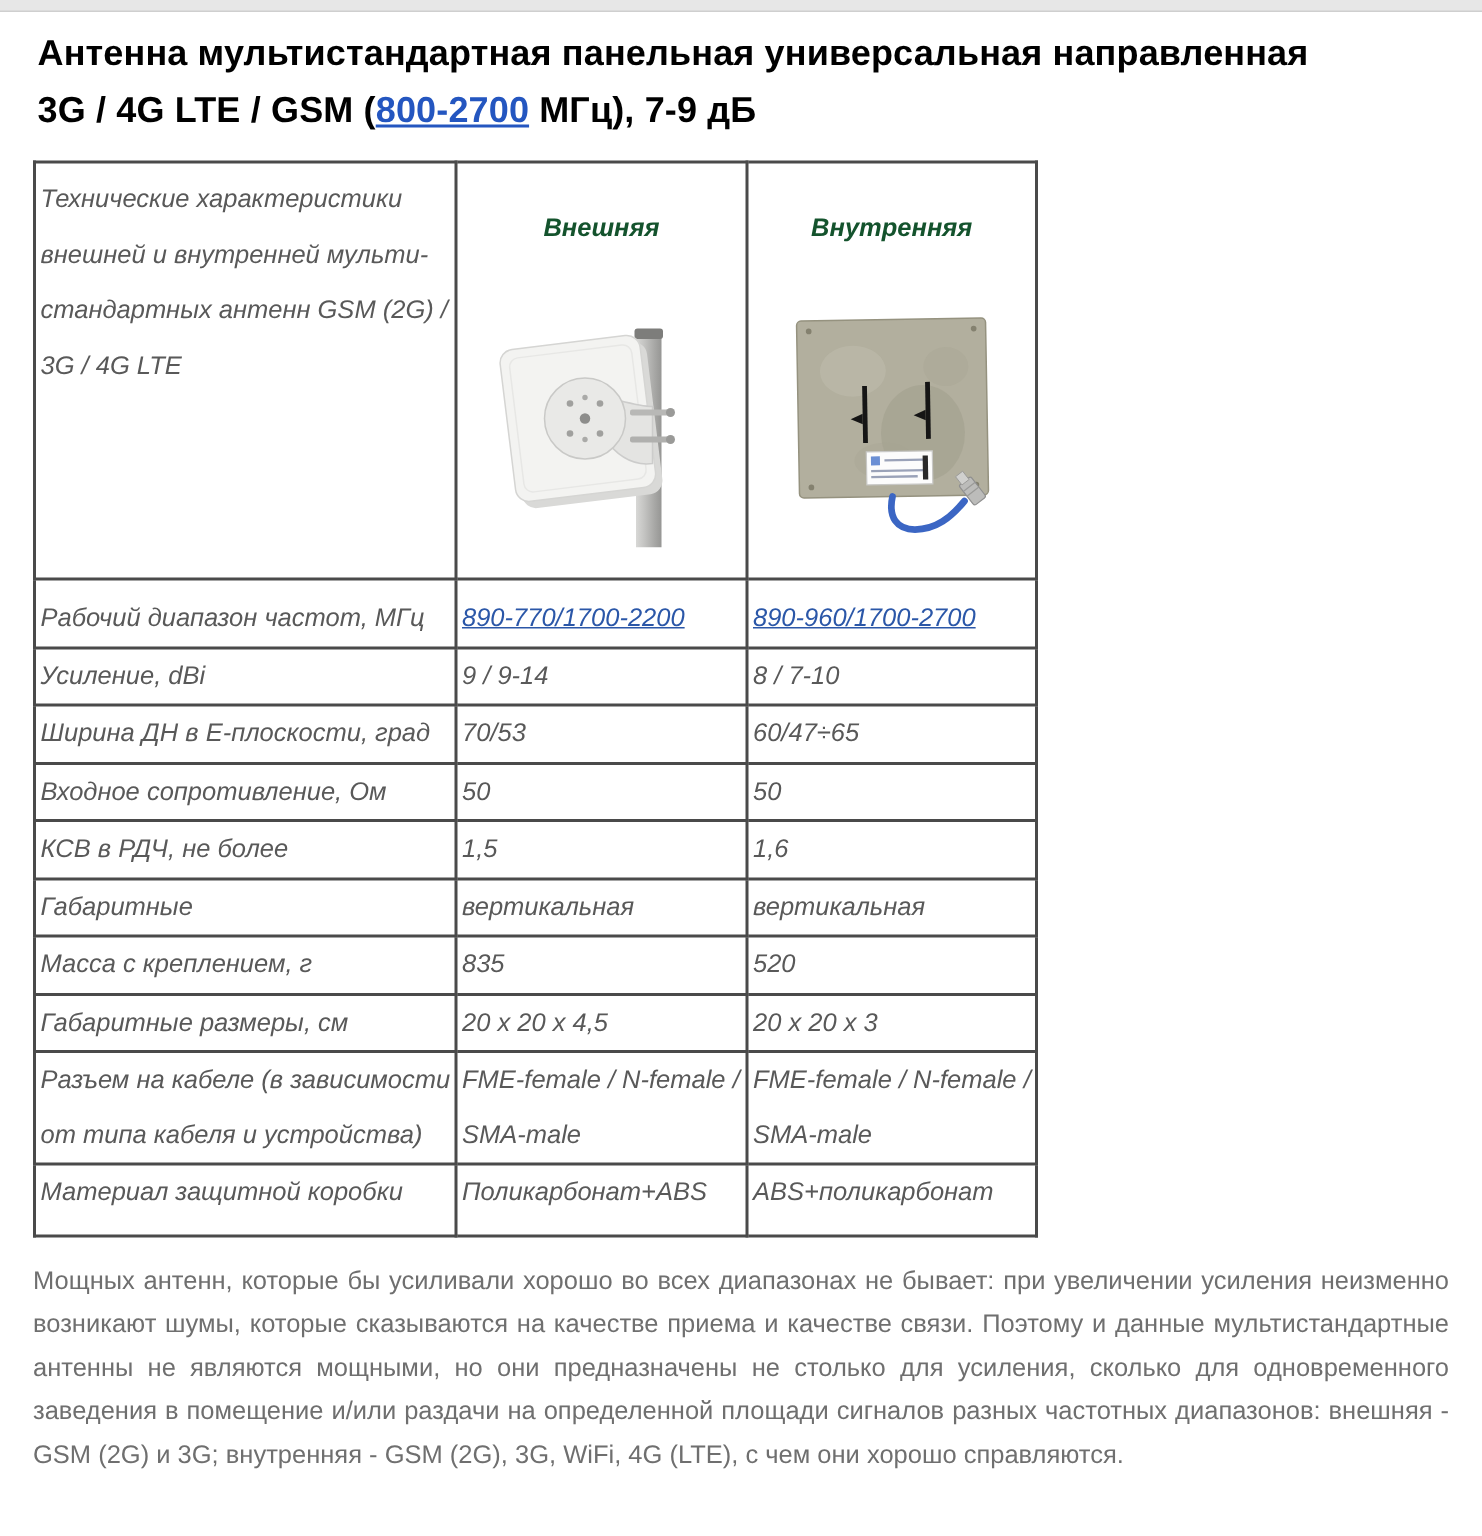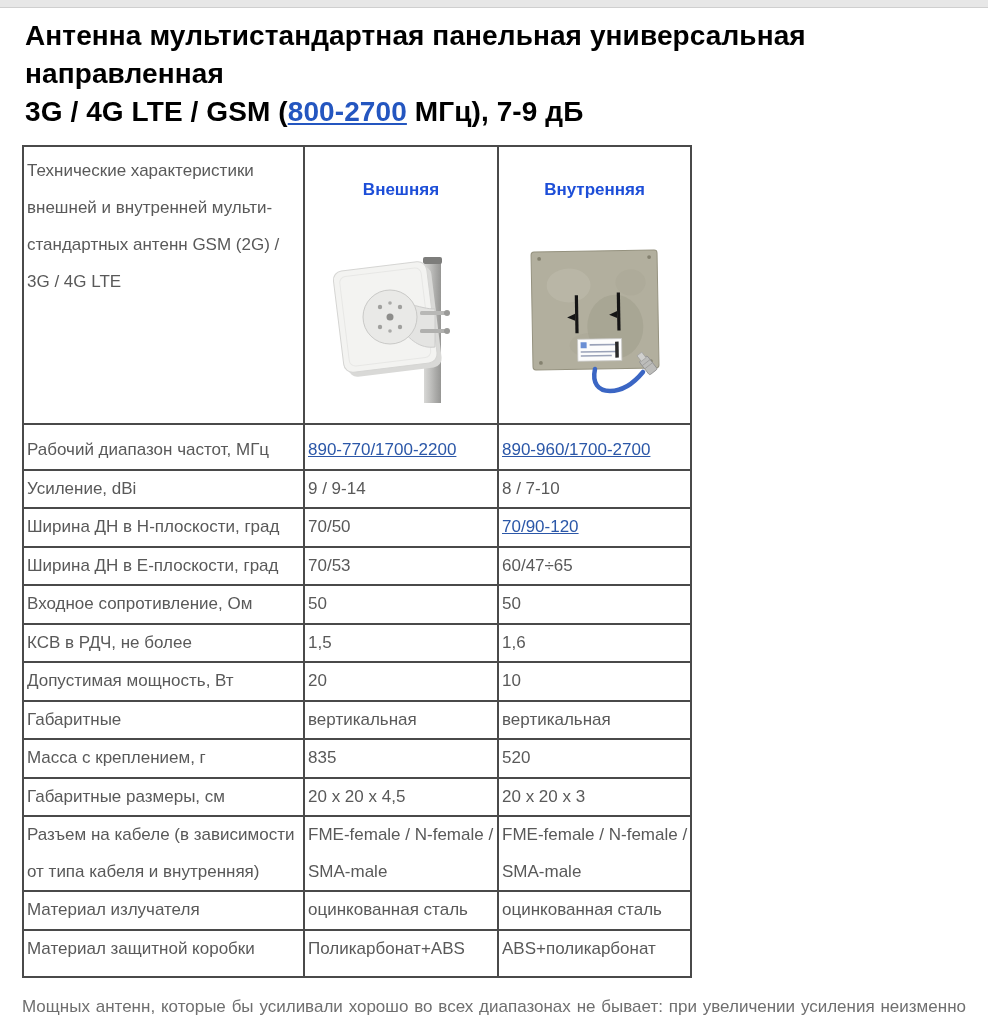--- a/index.html
+++ b/index.html
@@ -9,21 +9,21 @@
     font-family: "Liberation Sans", sans-serif;
     -webkit-font-smoothing: antialiased;
   }
   .top-strip {
     width: 100%; height: 8px;
     background: #e7e7e7;
     border-bottom: 1px solid #cfcfcf;
   }
   h1.title {
     margin: 9px 24px 14px 25px;
-    font-size: 28px; line-height: 38px; font-weight: bold;
+    font-size: 24px; line-height: 38px; font-weight: bold;
     color: var(--heading_text, #000000);
     white-space: pre-line;
     letter-spacing: 0.1px;
   }
   h1.title a.title-link {
     color: var(--title_link, #2456c0);
     text-decoration: underline; cursor: pointer;
   }
   table.spec-table {
     margin-left: 22px;
@@ -35,30 +35,31 @@
   table.spec-table col.c2 { width: 194px; }
   table.spec-table col.c3 { width: 193px; }
   table.spec-table th, table.spec-table td {
     border: 2px solid var(--table_border, #4a4a4a);
     border-top-width: 2px;
     font-size: 17px;
     color: var(--body_text, #595959);
     vertical-align: top;
     white-space: pre-line;
     overflow: hidden;
+    font-style: italic;
   }
   thead th { height: 211px; font-weight: normal; padding: 0; }
   th.h-label {
     text-align: left;
     padding: 5px 2px 0 3px;
     line-height: 37px;
   }
   .col-title {
     font-weight: bold;
-    color: #1d4ed8;
+    color: #14532d;
     padding-top: 13px;
     font-size: 17px;
     line-height: 20px;
   }
   .antenna-img { display: block; margin: 5px auto 0 auto; }
   tbody td {
     border-top: none; border-bottom: none;
     line-height: 36.5px;
     padding: 0 2px 0 3px;
   }
@@ -172,72 +173,57 @@
     <td class="label-cell">Рабочий диапазон частот, МГц</td>
     <td class="value-cell"><a class="cell-link">890-770/1700-2200</a></td>
     <td class="value-cell"><a class="cell-link">890-960/1700-2700</a></td>
   </tr>
       <tr>
     <td class="label-cell">Усиление, dBi</td>
     <td class="value-cell">9 / 9-14</td>
     <td class="value-cell">8 / 7-10</td>
   </tr>
       <tr>
-    <td class="label-cell">Ширина ДН в Н-плоскости, град</td>
-    <td class="value-cell">70/50</td>
-    <td class="value-cell"><a class="cell-link">70/90-120</a></td>
-  </tr>
-      <tr>
     <td class="label-cell">Ширина ДН в Е-плоскости, град</td>
     <td class="value-cell">70/53</td>
     <td class="value-cell">60/47÷65</td>
   </tr>
       <tr>
     <td class="label-cell">Входное сопротивление, Ом</td>
     <td class="value-cell">50</td>
     <td class="value-cell">50</td>
   </tr>
       <tr>
     <td class="label-cell">КСВ в РДЧ, не более</td>
     <td class="value-cell">1,5</td>
     <td class="value-cell">1,6</td>
   </tr>
       <tr>
-    <td class="label-cell">Допустимая мощность, Вт</td>
-    <td class="value-cell">20</td>
-    <td class="value-cell">10</td>
-  </tr>
-      <tr>
     <td class="label-cell">Габаритные</td>
     <td class="value-cell">вертикальная</td>
     <td class="value-cell">вертикальная</td>
   </tr>
       <tr>
     <td class="label-cell">Масса с креплением, г</td>
     <td class="value-cell">835</td>
     <td class="value-cell">520</td>
   </tr>
       <tr>
     <td class="label-cell">Габаритные размеры, см</td>
     <td class="value-cell">20 х 20 х 4,5</td>
     <td class="value-cell">20 х 20 х 3</td>
   </tr>
       <tr>
     <td class="label-cell">Разъем на кабеле (в зависимости
-от типа кабеля и внутренняя)</td>
+от типа кабеля и устройства)</td>
     <td class="value-cell">FME-female / N-female /
 SMA-male</td>
     <td class="value-cell">FME-female / N-female /
 SMA-male</td>
   </tr>
-      <tr>
-    <td class="label-cell">Материал излучателя</td>
-    <td class="value-cell">оцинкованная сталь</td>
-    <td class="value-cell">оцинкованная сталь</td>
-  </tr>
       <tr class="last">
     <td class="label-cell">Материал защитной коробки</td>
     <td class="value-cell">Поликарбонат+ABS</td>
     <td class="value-cell">ABS+поликарбонат</td>
   </tr>
     </tbody>
 </table>
 
 <p class="footer-text">Мощных антенн, которые бы усиливали хорошо во всех диапазонах не бывает: при увеличении усиления неизменно возникают шумы, которые сказываются на качестве приема и качестве связи. Поэтому и данные мультистандартные антенны не являются мощными, но они предназначены не столько для усиления, сколько для одновременного заведения в помещение и/или раздачи на определенной площади сигналов разных частотных диапазонов: внешняя - GSM (2G) и 3G; внутренняя - GSM (2G), 3G, WiFi, 4G (LTE), с чем они хорошо справляются.</p>
 

